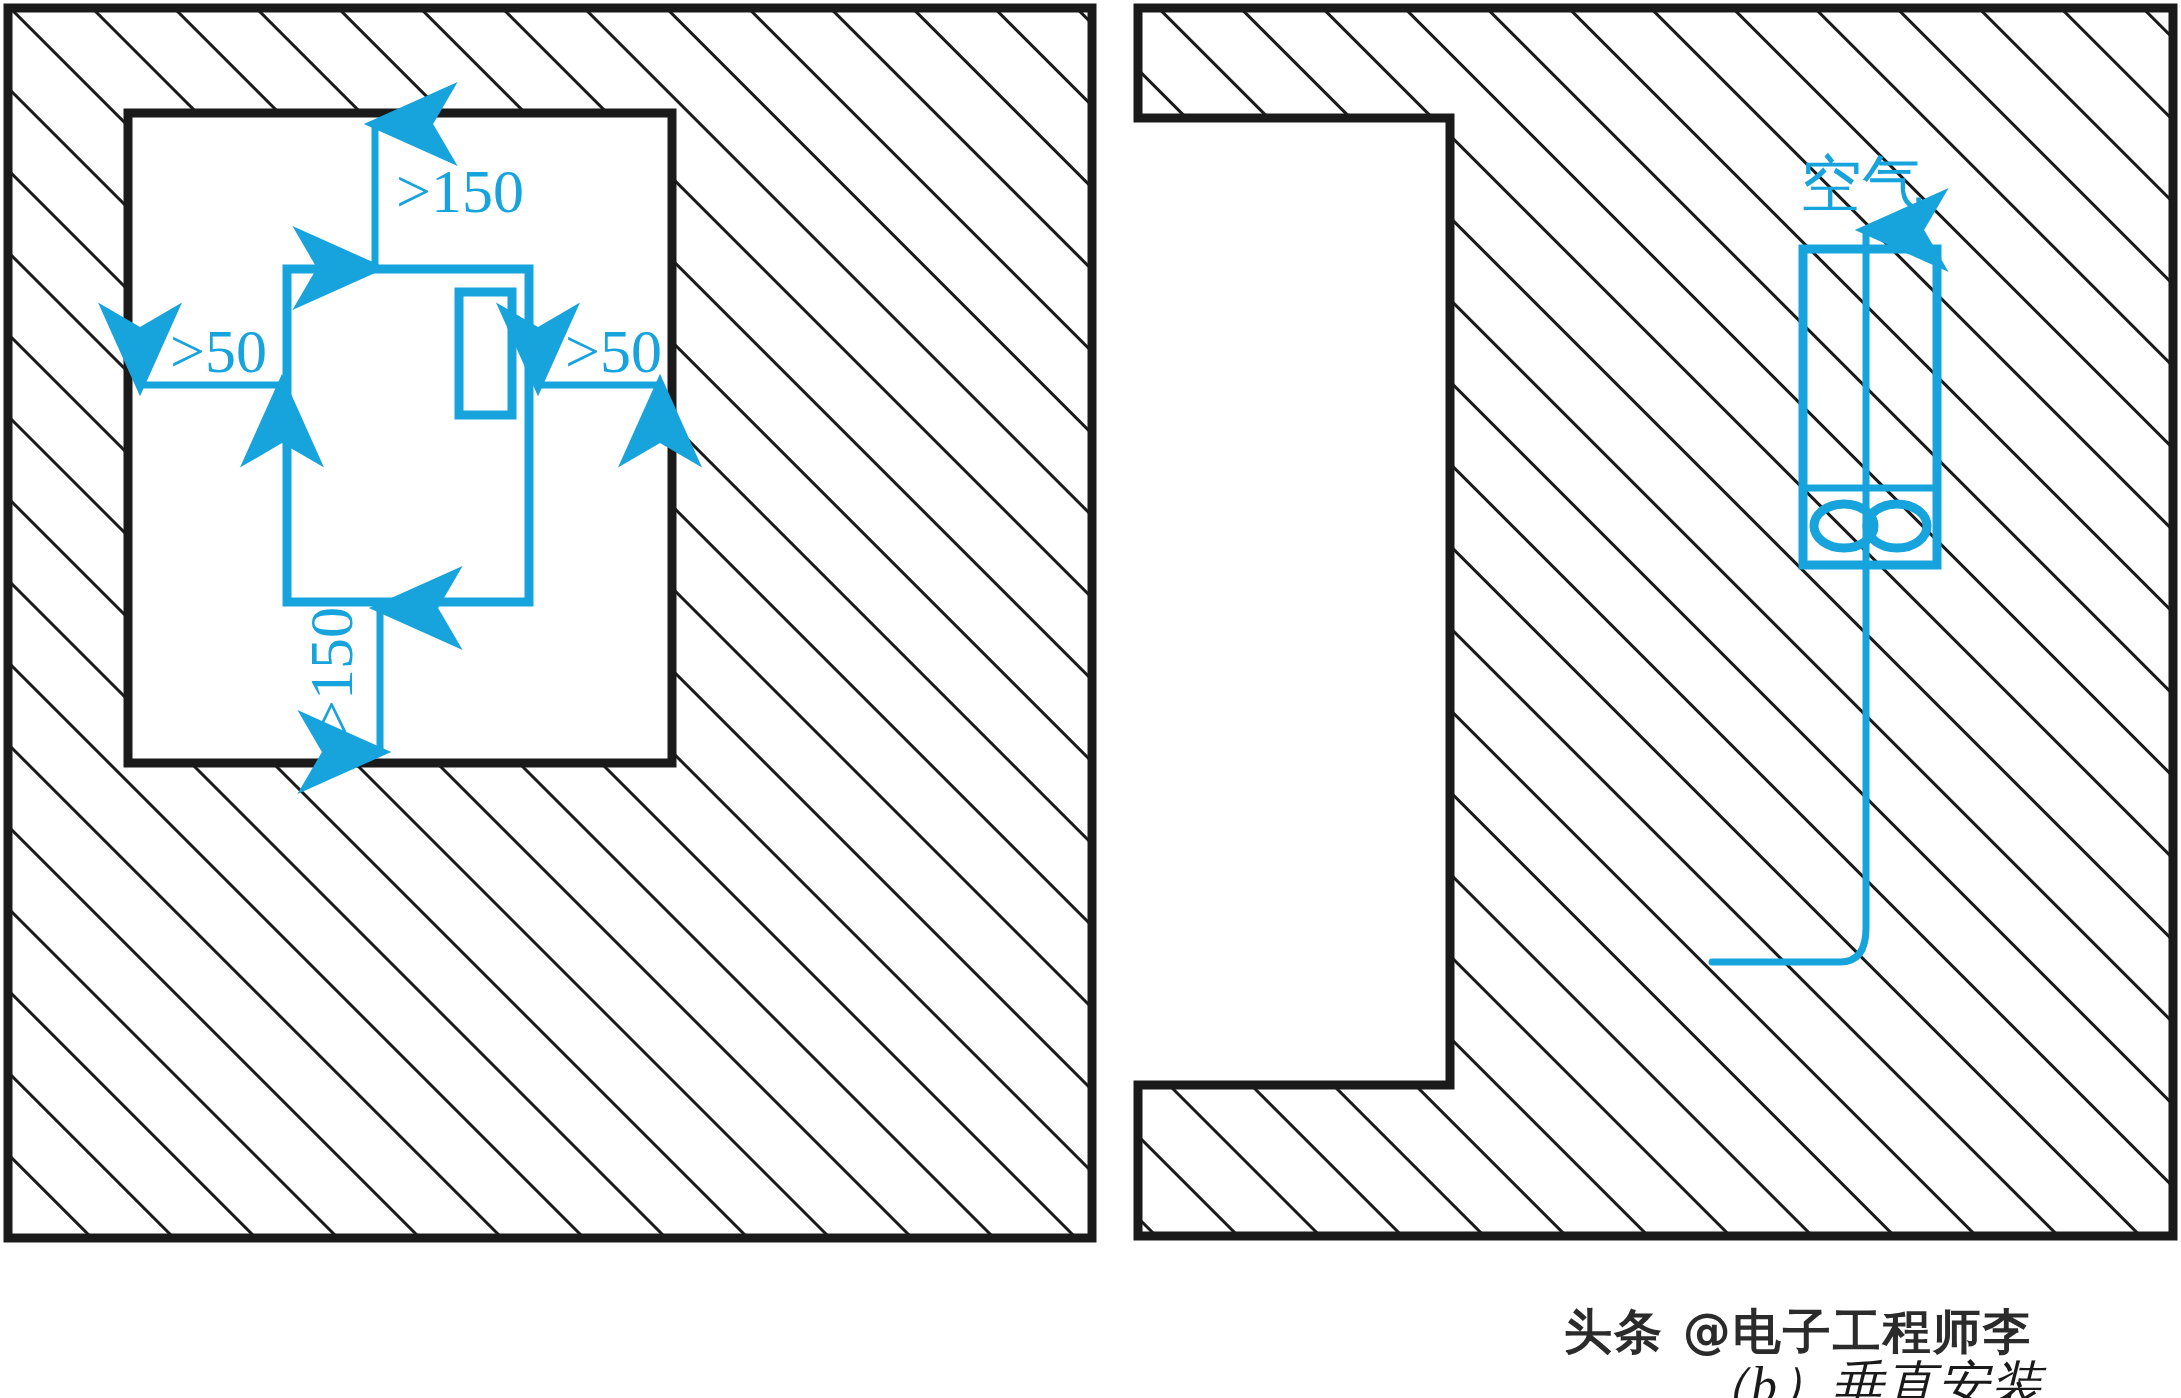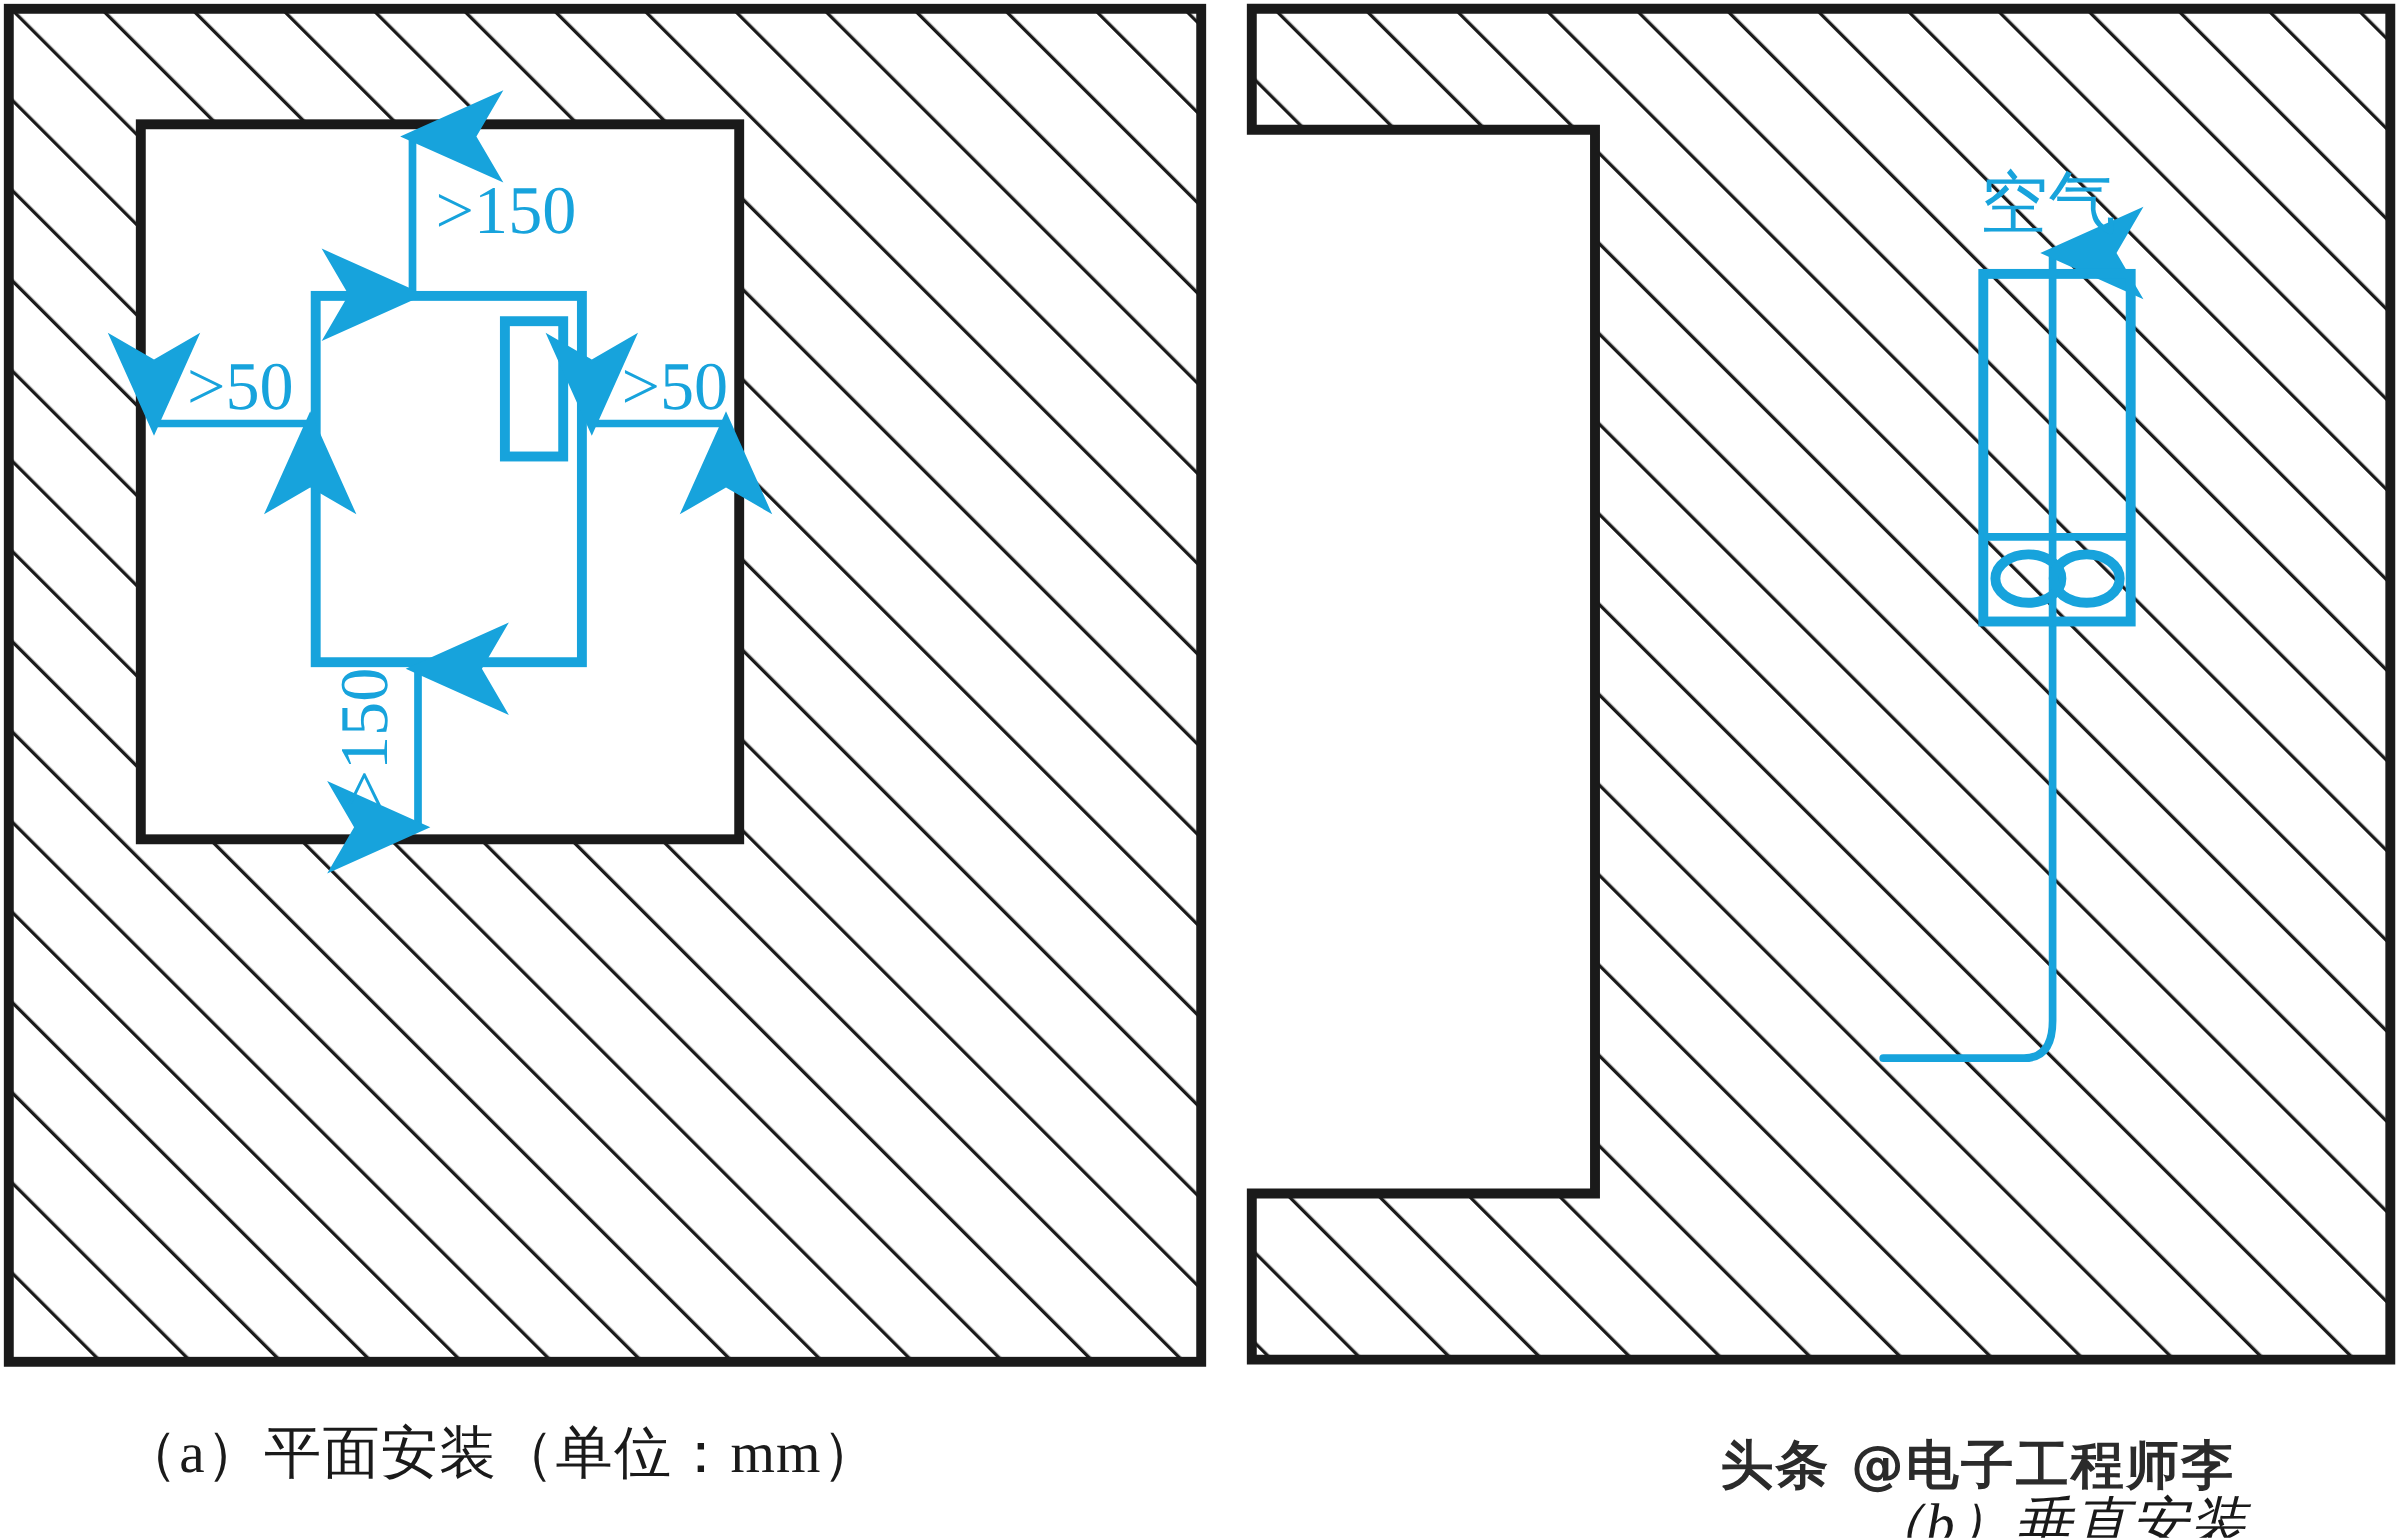--- a/index.html
+++ b/index.html
@@ -127,19 +127,18 @@
 
       <g>
         <ellipse cx="1844" cy="526" rx="30" ry="22" fill="none" stroke="#17a3dc" stroke-width="9"></ellipse>
         <ellipse cx="1897" cy="526" rx="30" ry="22" fill="none" stroke="#17a3dc" stroke-width="9"></ellipse>
       </g>
 
       <text x="1800" y="205" fill="#17a3dc" font-family="DejaVu Sans, Liberation Sans, sans-serif" font-size="62">空气</text>
     </g>
   </svg>
 
-  <div class="cap" id="caption-a">（a）平面安装（单位：mm）</div>
 
   <div class="cap" id="caption-b">（b）垂直安装</div>
 
   <div id="watermark">头条 @电子工程师李</div>
 
 </div>
 
 </body></html>

